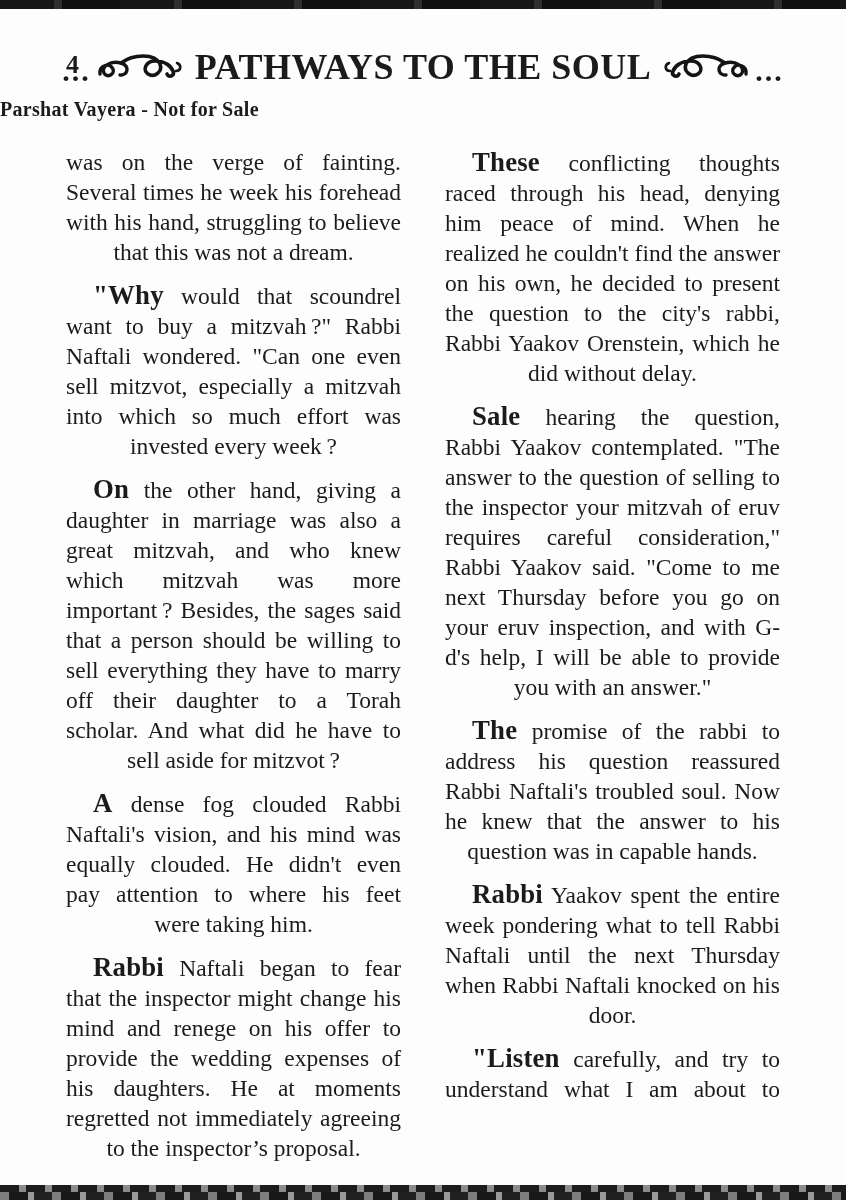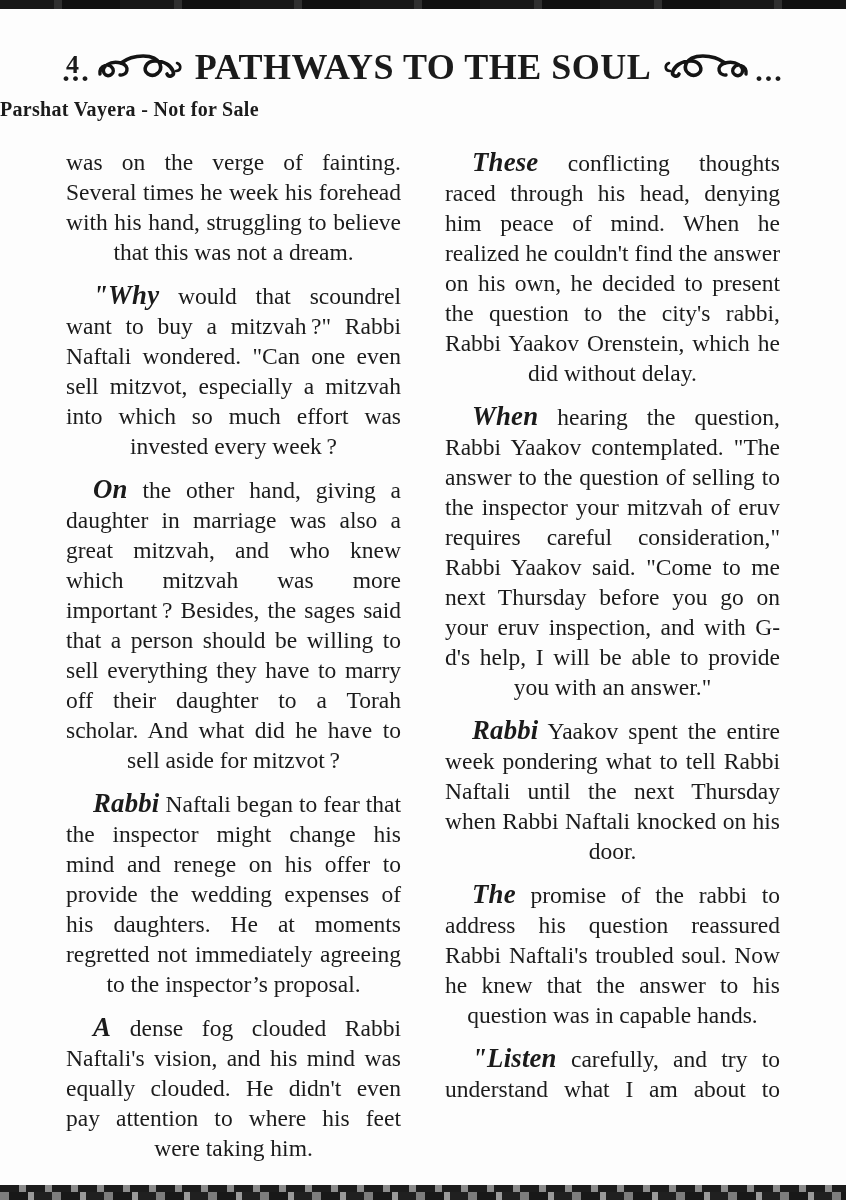--- a/index.html
+++ b/index.html
@@ -57,21 +57,21 @@
   }
   .col{width:336px;}
   .col p{
     margin:0 0 13px 0;
     font-size:23.5px;line-height:30px;
     text-align:justify;
     -moz-text-align-last:center;text-align-last:center;
   }
   .col p.indent{text-indent:27px;}
   .col p.continues{-moz-text-align-last:justify;text-align-last:justify;}
-  .lead{font-weight:700;font-size:1.14em;letter-spacing:0.2px;font-style:italic;}
+  .lead{font-weight:700;font-size:1.14em;letter-spacing:0.2px;}
 </style>
 </head>
 <body>
 
 <div class="page">
 
   <div class="edge-top"></div>
 
   <header>
     <div class="pagenum">4</div>
@@ -99,26 +99,26 @@
     </div>
 
     <h2>Parshat Vayera - Not for Sale</h2>
   </header>
 
   <main>
     <section class="col" id="col-left">
         <p>was on the verge of fainting. Several times he week his forehead with his hand, struggling to believe that this was not a dream.</p>
         <p class="indent"><b class="lead">"Why</b> would that scoundrel want to buy a mitzvah ?" Rabbi Naftali wondered. "Can one even sell mitzvot, especially a mitzvah into which so much effort was invested every week ?</p>
         <p class="indent"><b class="lead">On</b> the other hand, giving a daughter in marriage was also a great mitzvah, and who knew which mitzvah was more important ? Besides, the sages said that a person should be willing to sell everything they have to marry off their daughter to a Torah scholar. And what did he have to sell aside for mitzvot ?</p>
+        <p class="indent"><b class="lead">A</b> dense fog clouded Rabbi Naftali's vision, and his mind was equally clouded. He didn't even pay attention to where his feet were taking him.</p>
         <p class="indent"><b class="lead">Rabbi</b> Naftali began to fear that the inspector might change his mind and renege on his offer to provide the wedding expenses of his daughters. He at moments regretted not immediately agreeing to the inspector’s proposal.</p>
-        <p class="indent"><b class="lead">A</b> dense fog clouded Rabbi Naftali's vision, and his mind was equally clouded. He didn't even pay attention to where his feet were taking him.</p>
       </section>
     <section class="col" id="col-right">
         <p class="indent"><b class="lead">These</b> conflicting thoughts raced through his head, denying him peace of mind. When he realized he couldn't find the answer on his own, he decided to present the question to the city's rabbi, Rabbi Yaakov Orenstein, which he did without delay.</p>
-        <p class="indent"><b class="lead">When</b> hearing the question, Rabbi Yaakov contemplated. "The answer to the question of selling to the inspector your mitzvah of eruv requires careful consideration," Rabbi Yaakov said. "Come to me next Thursday before you go on your eruv inspection, and with G-d's help, I will be able to provide you with an answer."</p>
+        <p class="indent"><b class="lead">Sale</b> hearing the question, Rabbi Yaakov contemplated. "The answer to the question of selling to the inspector your mitzvah of eruv requires careful consideration," Rabbi Yaakov said. "Come to me next Thursday before you go on your eruv inspection, and with G-d's help, I will be able to provide you with an answer."</p>
+        <p class="indent"><b class="lead">The</b> promise of the rabbi to address his question reassured Rabbi Naftali's troubled soul. Now he knew that the answer to his question was in capable hands.</p>
         <p class="indent"><b class="lead">Rabbi</b> Yaakov spent the entire week pondering what to tell Rabbi Naftali until the next Thursday when Rabbi Naftali knocked on his door.</p>
-        <p class="indent"><b class="lead">The</b> promise of the rabbi to address his question reassured Rabbi Naftali's troubled soul. Now he knew that the answer to his question was in capable hands.</p>
         <p class="indent continues"><b class="lead">"Listen</b> carefully, and try to understand what I am about to</p>
       </section>
   </main>
 
   <div class="edge-bottom"></div>
 </div>
 
 </body></html>

